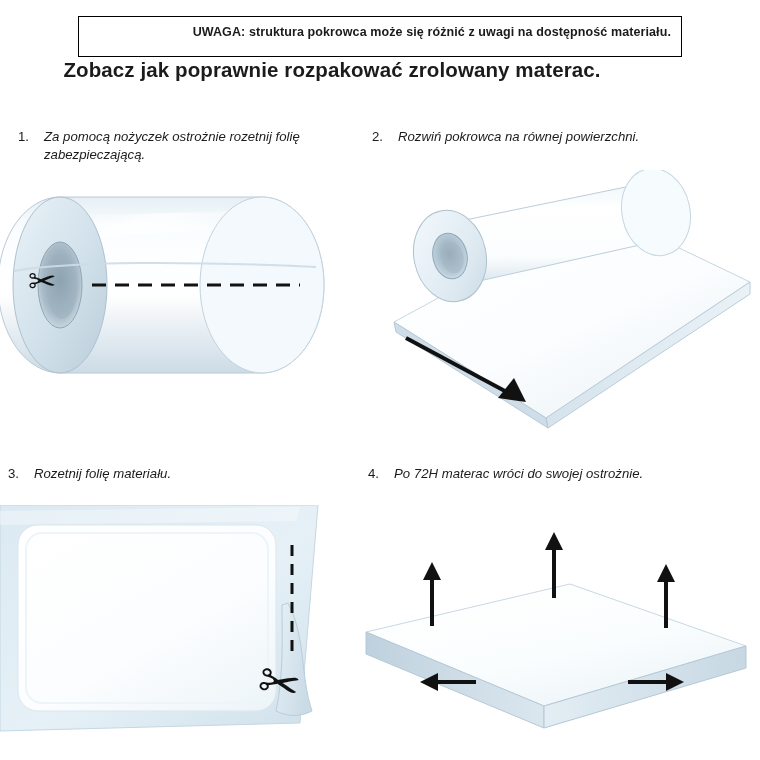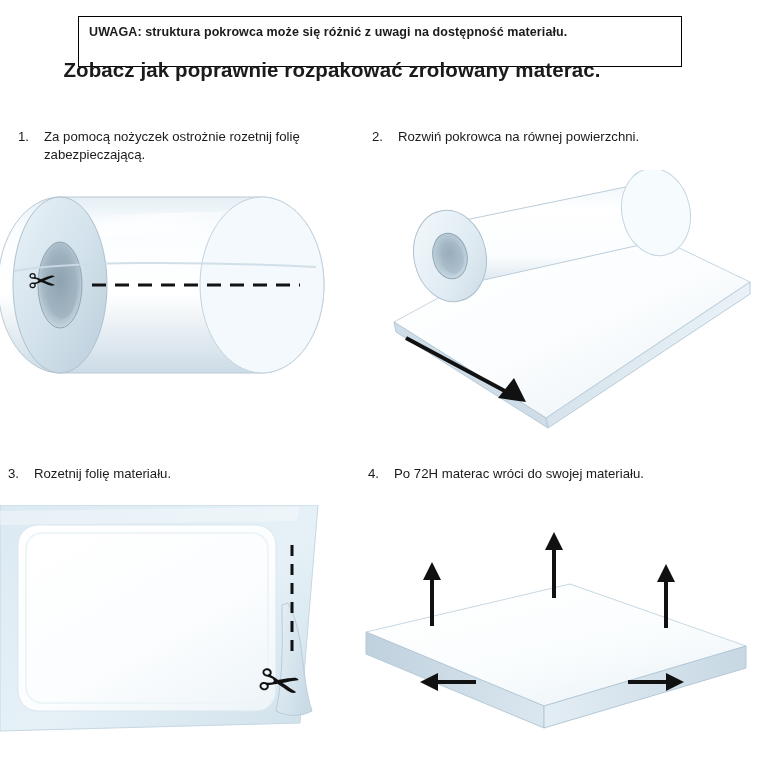--- a/index.html
+++ b/index.html
@@ -18,22 +18,22 @@
 
   
   .notice {
     position: absolute;
     left: 78px;
     top: 16px;
     width: 604px;
     box-sizing: border-box;
     border: 1px solid #000000;
     background: #ffffff;
-    text-align: left;
-    padding: 8px 10px 27px 10px;
+    text-align: right;
+    padding: 8px 10px 17px 10px;
     font-size: 12.5px;
     font-weight: bold;
     letter-spacing: 0.1px;
   }
 
   
   .heading {
     position: absolute;
     left: 0;
     top: 58px;
@@ -54,20 +54,21 @@
   .step-caption .num {
     position: absolute;
     left: 0;
     top: 0;
     width: 26px;
     text-align: left;
   }
   .step-caption .txt {
     display: block;
     margin-left: 26px;
+    font-style: italic;
   }
 
   #cap1 { left: 18px;  top: 128px; width: 320px; }
   #cap2 { left: 372px; top: 128px; width: 350px; }
   #cap3 { left: 8px;   top: 465px; width: 330px; }
   #cap4 { left: 368px; top: 465px; width: 360px; }
 
   
   .figure { position: absolute; }
   #fig1 { left: 0px;   top: 175px; width: 340px; height: 215px; }
@@ -102,21 +103,21 @@
   <span class="txt">Rozwiń pokrowca na równej powierzchni.</span>
 </div>
 
 <div class="step-caption" id="cap3">
   <span class="num">3.</span>
   <span class="txt">Rozetnij folię materiału.</span>
 </div>
 
 <div class="step-caption" id="cap4">
   <span class="num">4.</span>
-  <span class="txt">Po 72H materac wróci do swojej materiału.</span>
+  <span class="txt">Po 72H materac wróci do swojej ostrożnie.</span>
 </div>
 
 <div class="figure" id="fig1">
   <svg width="340" height="215" viewBox="0 0 340 215">
     <defs>
       <linearGradient id="rollBody" x1="0" y1="0" x2="0" y2="1">
         <stop offset="0%" stop-color="#e6eff5"></stop>
         <stop offset="18%" stop-color="#fafdff"></stop>
         <stop offset="55%" stop-color="#ffffff"></stop>
         <stop offset="100%" stop-color="#ccdbe6"></stop>

